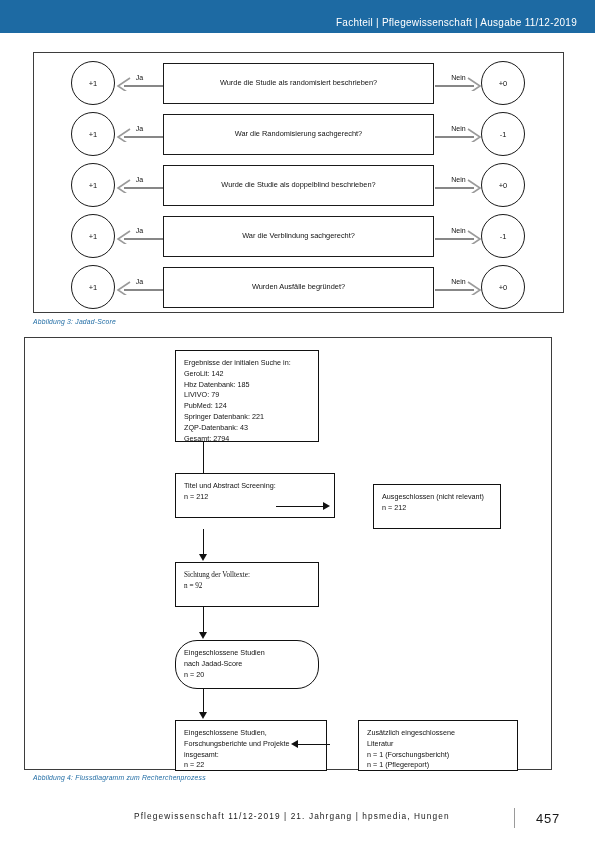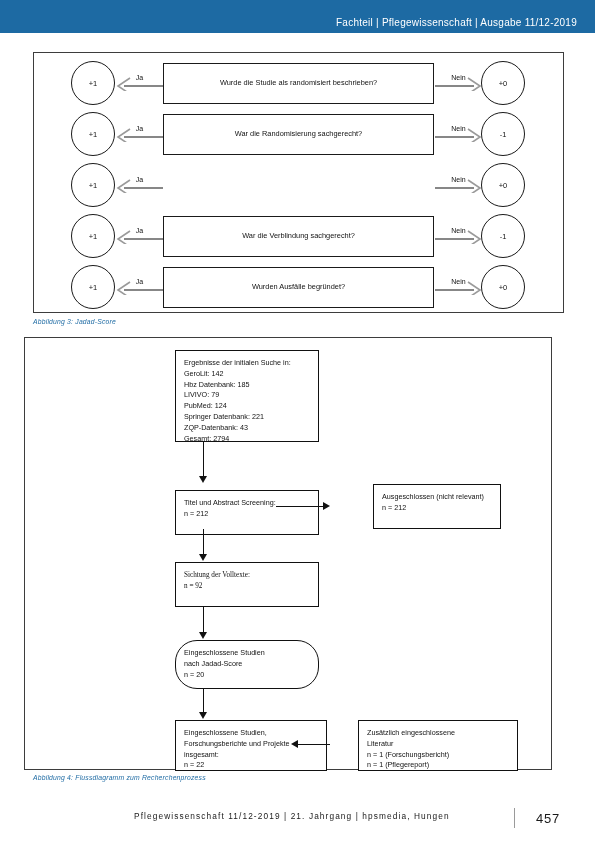--- a/index.html
+++ b/index.html
@@ -178,20 +178,22 @@
 
   <div class="jadad-row" style="top:110px;">
     <div class="circle left">+1</div>
     <div class="arrow-yes">
       <svg class="arrow-svg" width="47" height="16" viewBox="0 0 47 16">
         <line x1="8" y1="11" x2="47" y2="11" stroke="#111" stroke-width="1.2"></line>
         <polyline points="14,3 2,11 14,19" fill="none" stroke="#9a9a9a" stroke-width="1.6"></polyline>
       </svg>
       <div class="arrow-label">Ja</div>
     </div>
+    <div class="qbox">Wurde die Studie als
+doppelblind beschrieben?</div>
     <div class="arrow-no">
       <svg class="arrow-svg" width="47" height="16" viewBox="0 0 47 16">
         <line x1="0" y1="11" x2="39" y2="11" stroke="#111" stroke-width="1.2"></line>
         <polyline points="33,3 45,11 33,19" fill="none" stroke="#9a9a9a" stroke-width="1.6"></polyline>
       </svg>
       <div class="arrow-label">Nein</div>
     </div>
     <div class="circle right">+0</div>
   </div>
 
@@ -246,21 +248,21 @@
 Hbz Datenbank: 185
 LIVIVO: 79
 PubMed: 124
 Springer Datenbank: 221
 ZQP-Datenbank: 43
 Gesamt: 2794</div>
 
   <div class="vline" style="left:178px;top:104px;height:37px;"></div>
   <div class="tri-down" style="left:174px;top:138px;"></div>
 
-  <div class="fbox" style="left:107px;top:152px;width:144px;height:45px;">Titel und Abstract Screening:
+  <div class="fbox" style="left:107px;top:135px;width:160px;height:45px;">Titel und Abstract Screening:
 n = 212</div>
 
   <div class="hline" style="left:251px;top:168px;width:50px;"></div>
   <div class="tri-right" style="left:298px;top:164px;"></div>
 
   <div class="fbox" style="left:305px;top:146px;width:128px;height:45px;">Ausgeschlossen (nicht relevant)
 n = 212</div>
 
   <div class="vline" style="left:178px;top:191px;height:28px;"></div>
   <div class="tri-down" style="left:174px;top:216px;"></div>

